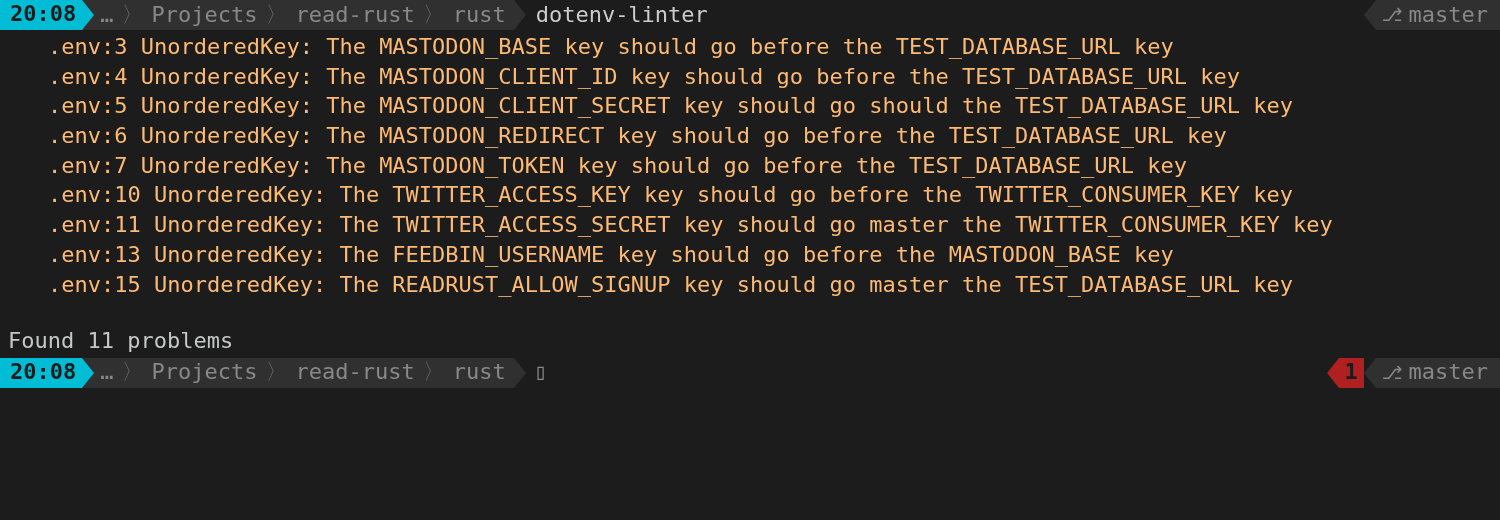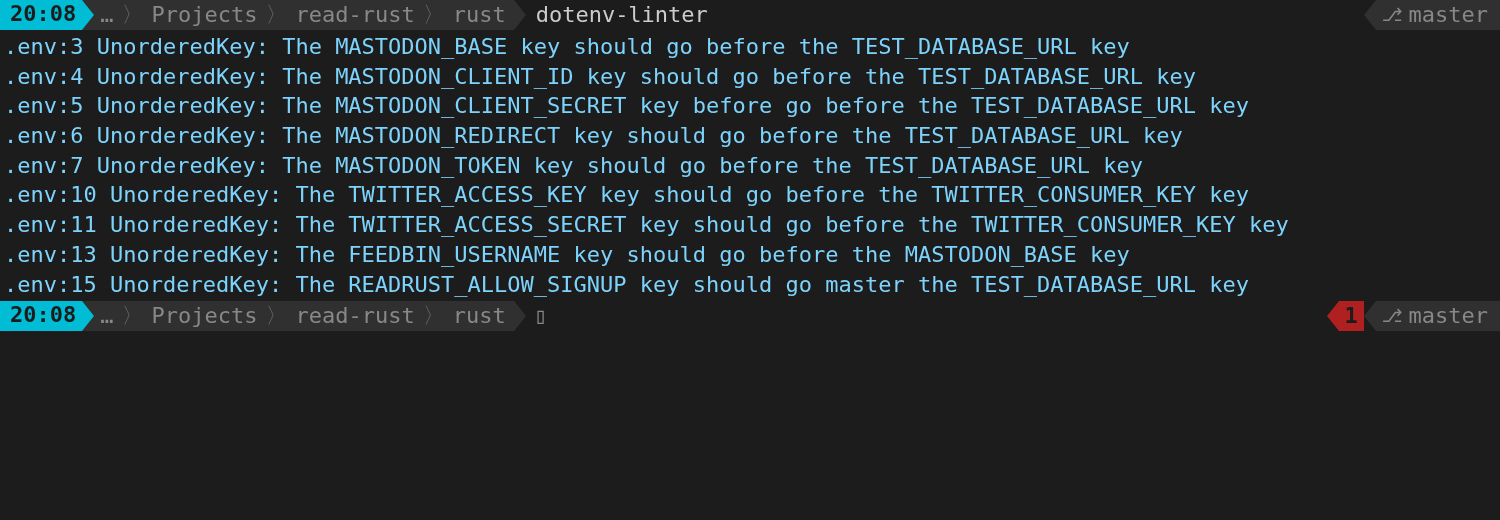--- a/index.html
+++ b/index.html
@@ -104,22 +104,23 @@
       height: 100%;
       display: flex;
       align-items: center;
       font-weight: bold;
     }
     .output {
       padding: 2px 4px;
     }
     .output-line {
       white-space: nowrap;
-      color: #7dd3fc;
+      color: #fdba74;
       line-height: 1.35;
+      margin-left: 44px;
     }
     .summary {
       margin-top: 28px;
       padding-left: 4px;
       color: #c5c8c6;
     }
     .cursor {
       color: #888888;
       padding-left: 8px;
     }
@@ -151,27 +152,28 @@
     <div class="git-segment">
       <span class="branch-icon">⎇</span>
       <span>master</span>
     </div>
   </div>
 </div>
 
 <div class="output">
   <div class="output-line">.env:3 UnorderedKey: The MASTODON_BASE key should go before the TEST_DATABASE_URL key</div>
   <div class="output-line">.env:4 UnorderedKey: The MASTODON_CLIENT_ID key should go before the TEST_DATABASE_URL key</div>
-  <div class="output-line">.env:5 UnorderedKey: The MASTODON_CLIENT_SECRET key before go before the TEST_DATABASE_URL key</div>
+  <div class="output-line">.env:5 UnorderedKey: The MASTODON_CLIENT_SECRET key should go should the TEST_DATABASE_URL key</div>
   <div class="output-line">.env:6 UnorderedKey: The MASTODON_REDIRECT key should go before the TEST_DATABASE_URL key</div>
   <div class="output-line">.env:7 UnorderedKey: The MASTODON_TOKEN key should go before the TEST_DATABASE_URL key</div>
   <div class="output-line">.env:10 UnorderedKey: The TWITTER_ACCESS_KEY key should go before the TWITTER_CONSUMER_KEY key</div>
-  <div class="output-line">.env:11 UnorderedKey: The TWITTER_ACCESS_SECRET key should go before the TWITTER_CONSUMER_KEY key</div>
+  <div class="output-line">.env:11 UnorderedKey: The TWITTER_ACCESS_SECRET key should go master the TWITTER_CONSUMER_KEY key</div>
   <div class="output-line">.env:13 UnorderedKey: The FEEDBIN_USERNAME key should go before the MASTODON_BASE key</div>
   <div class="output-line">.env:15 UnorderedKey: The READRUST_ALLOW_SIGNUP key should go master the TEST_DATABASE_URL key</div>
+  <div class="summary">Found 11 problems</div>
 </div>
 
 <div class="prompt-line">
   <div class="time-segment">
     <span>20:08</span>
   </div>
   <div class="time-arrow"></div>
   <div class="path-segment">
     <span>…</span>
     <span class="path-sep">〉</span>

